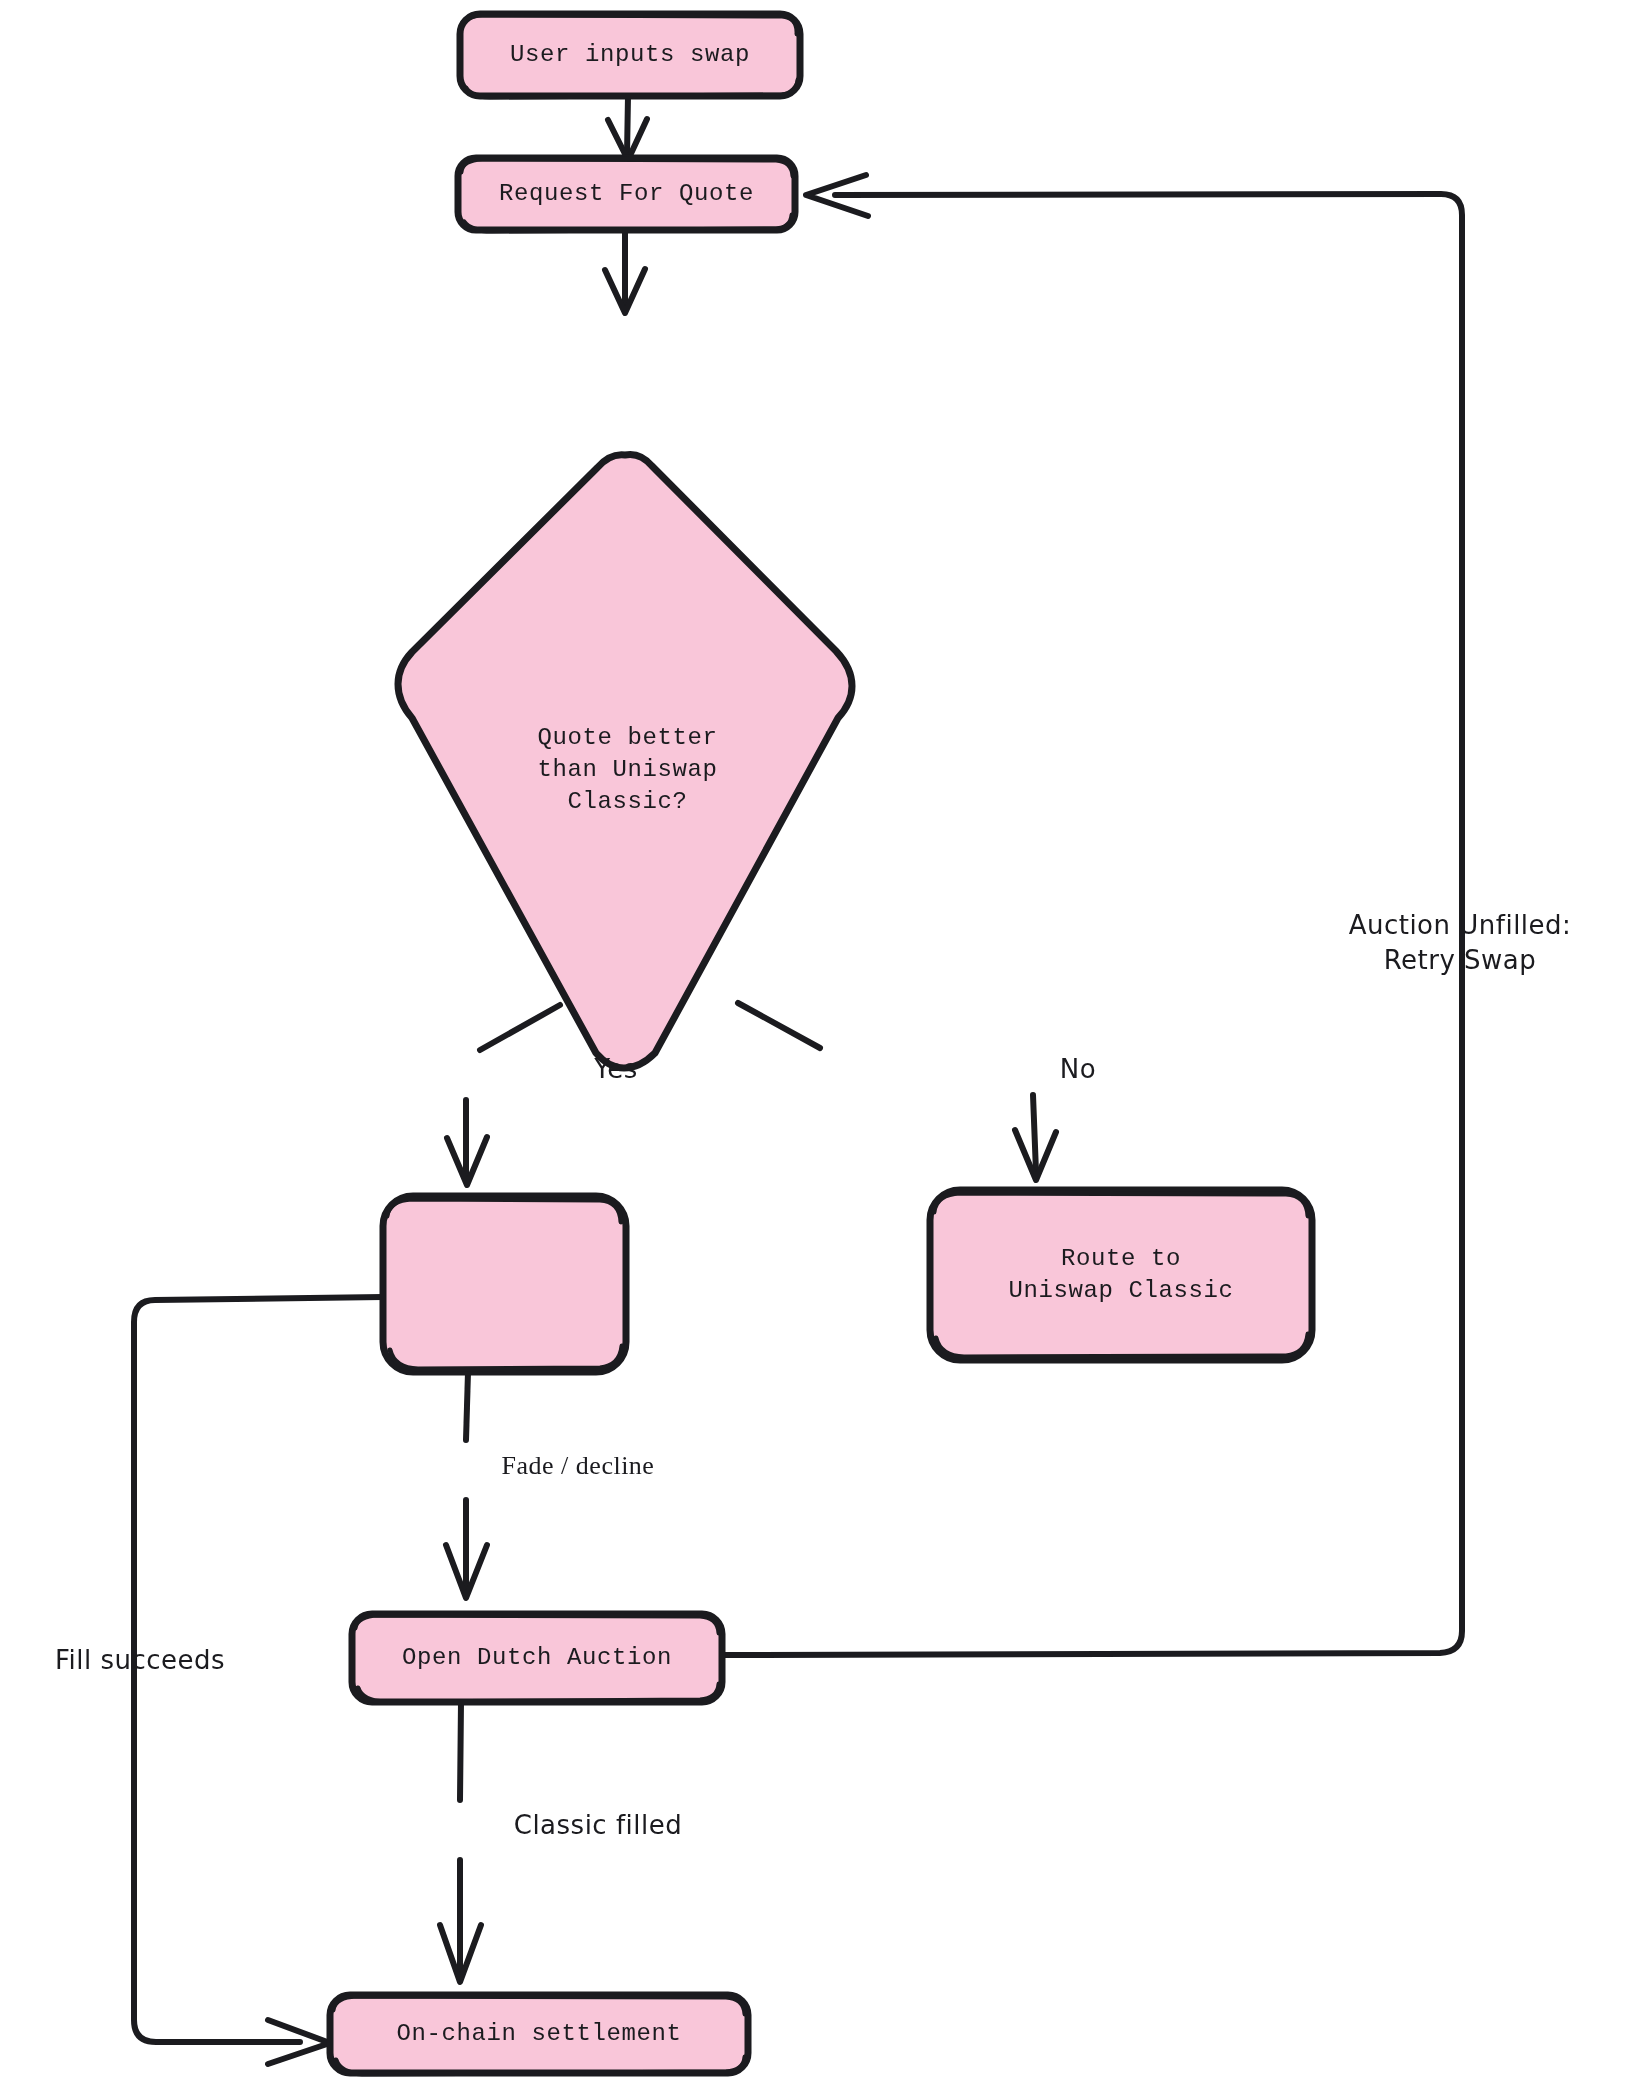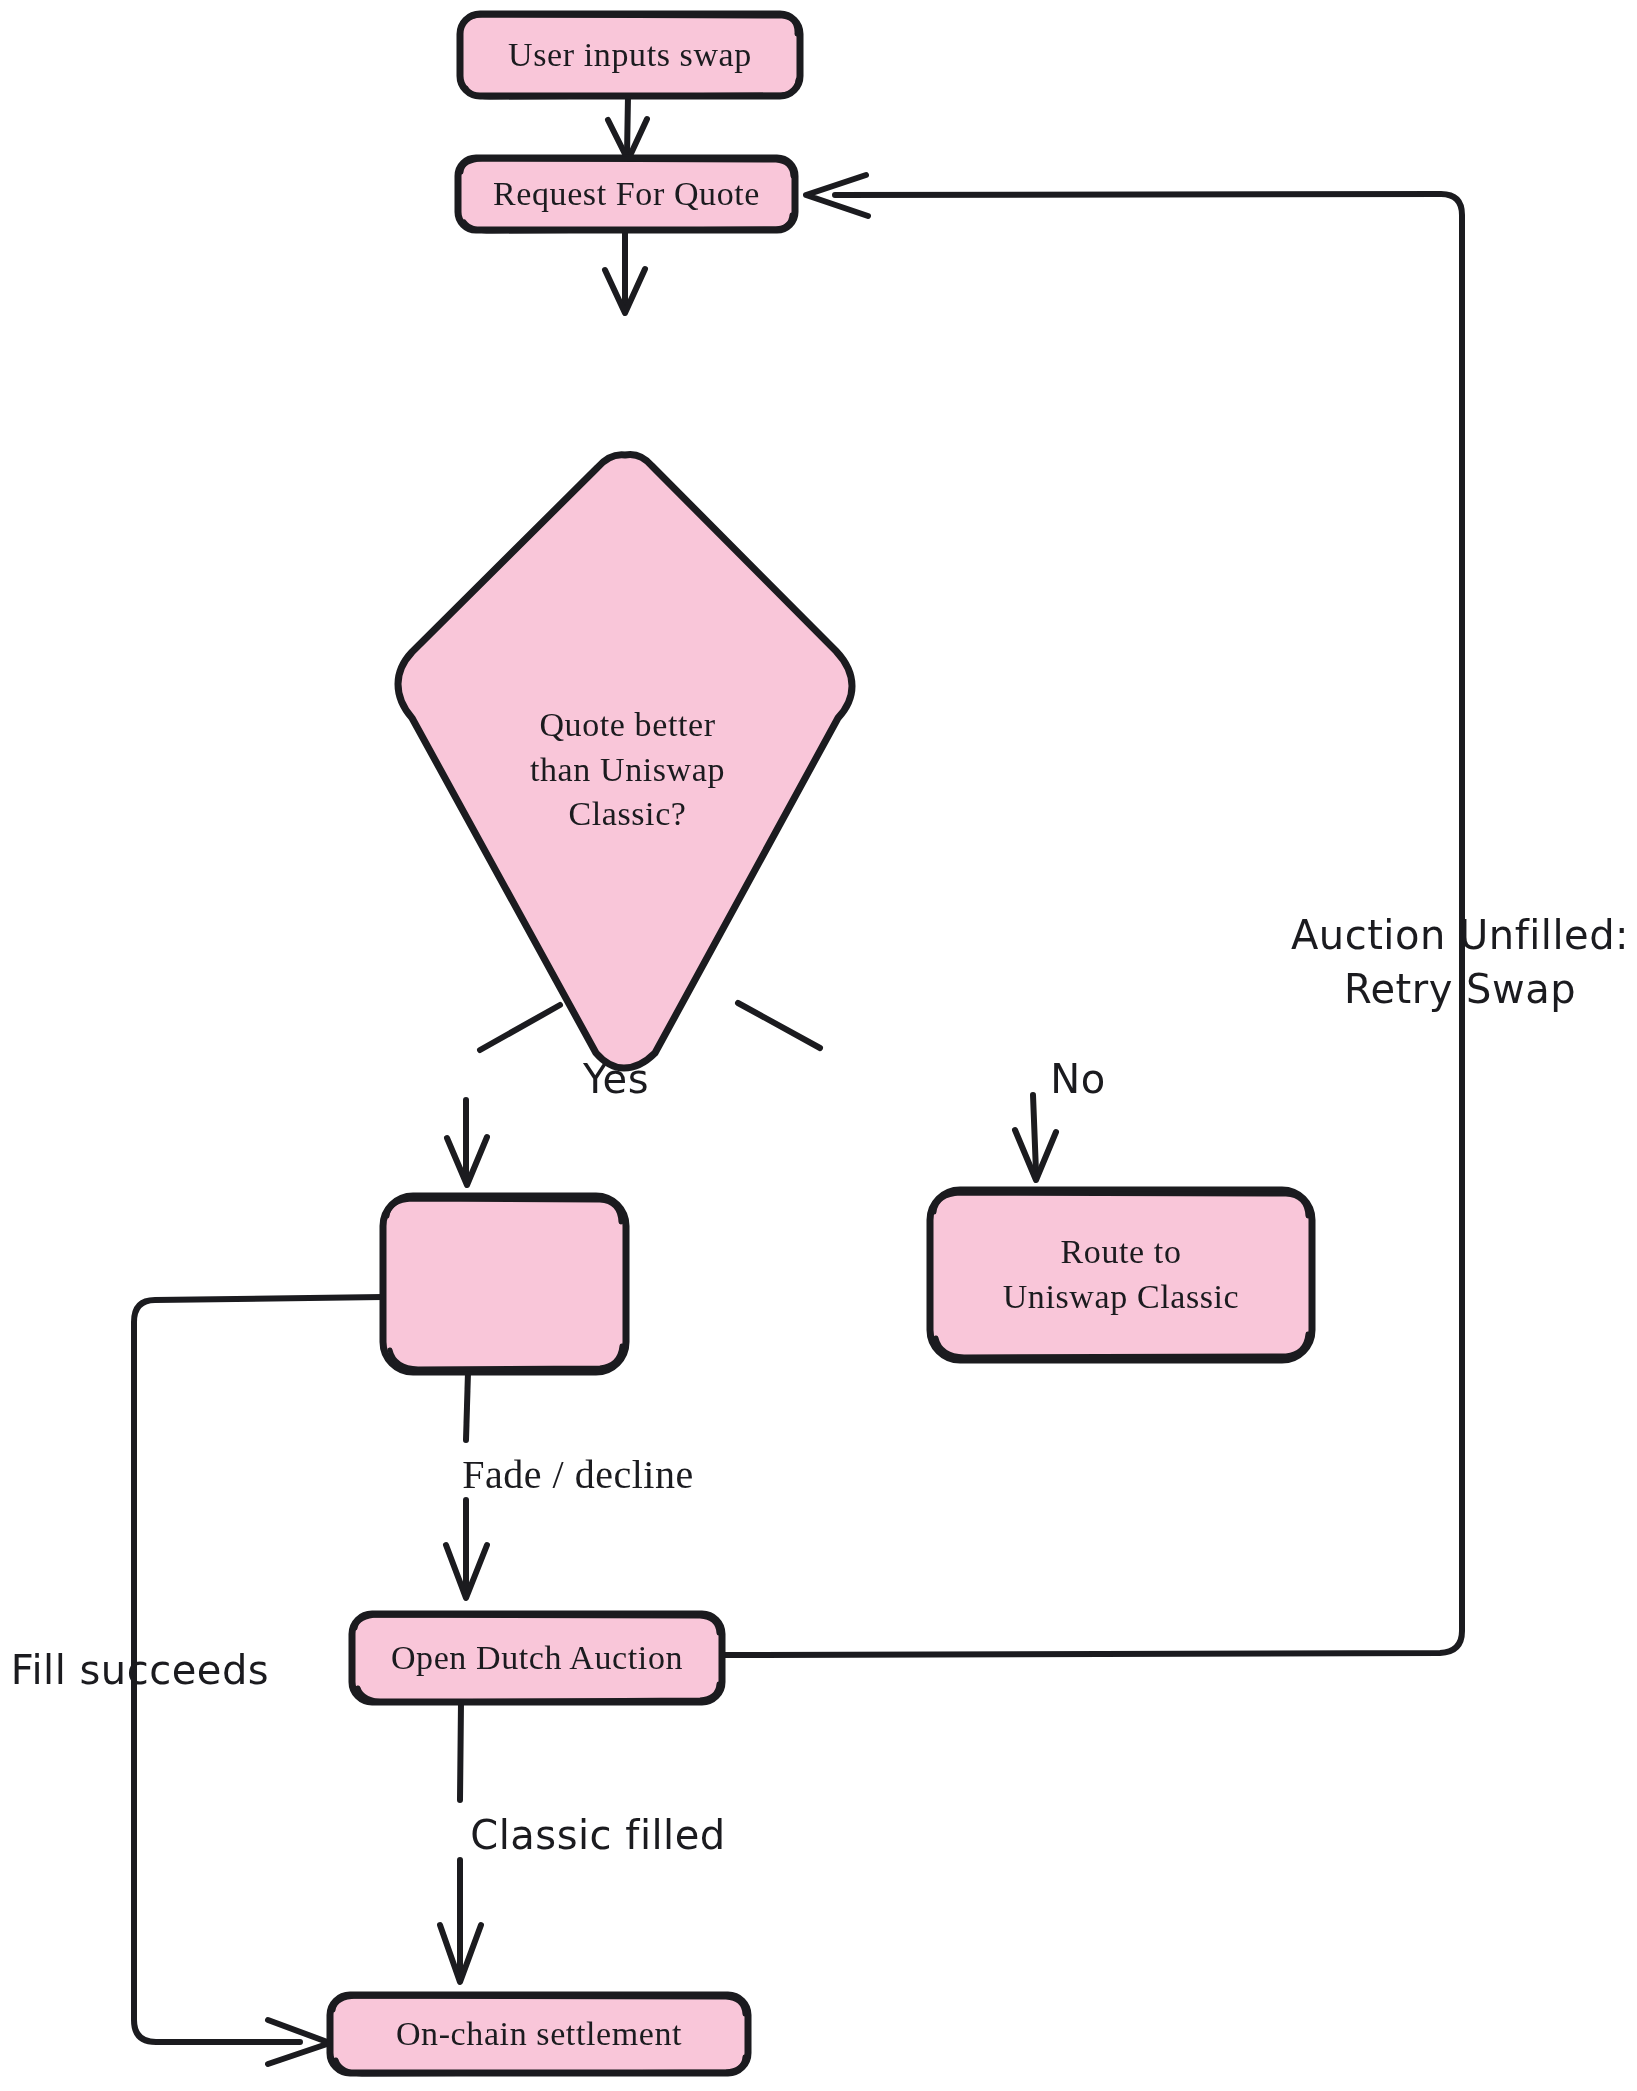--- a/index.html
+++ b/index.html
@@ -24,32 +24,32 @@
     width: 1637px;
     height: 2091px;
   }
   .node-label {
     position: absolute;
     display: flex;
     align-items: center;
     justify-content: center;
     text-align: center;
     color: #1b1b1f;
-    font-family: Liberation Serif, serif;
-    font-size: 34px;
+    font-family: Liberation Mono, monospace;
+    font-size: 24px;
     line-height: 1.32;
     letter-spacing: 0.6px;
     white-space: pre-line;
     pointer-events: none;
   }
   .edge-label {
     position: absolute;
     color: #1b1b1f;
     font-family: "DejaVu Sans", sans-serif;
-    font-size: 40px;
+    font-size: 26px;
     line-height: 1.35;
     letter-spacing: 0.5px;
     white-space: pre-line;
     text-align: center;
   }
   .edge-label.left-align { text-align: center; }
 </style>
 </head>
 <body>
 

